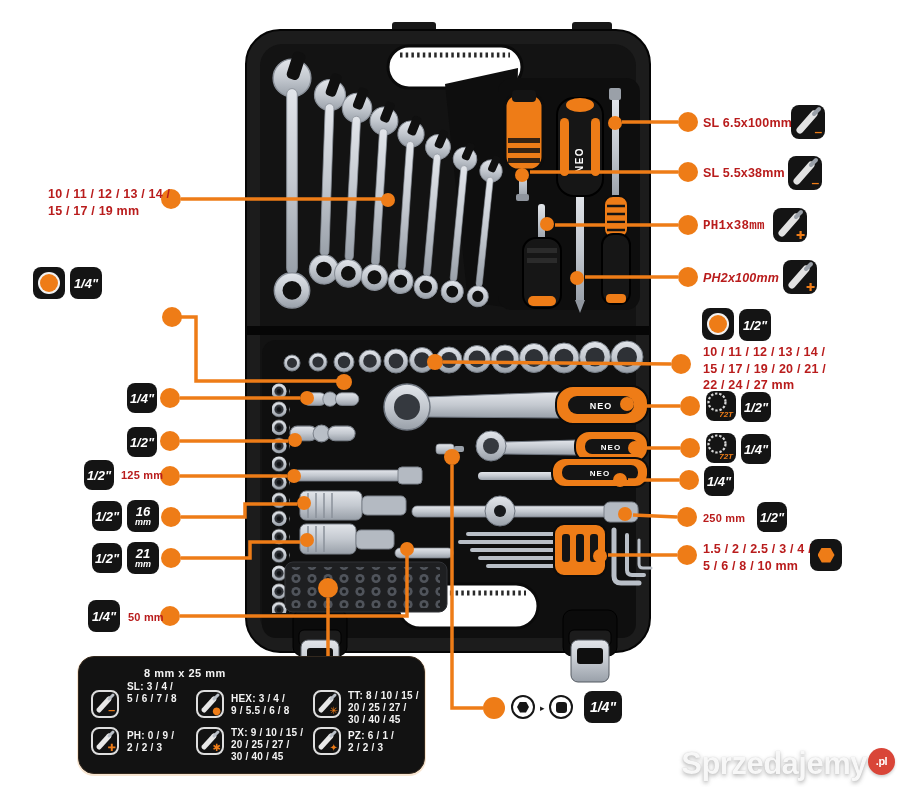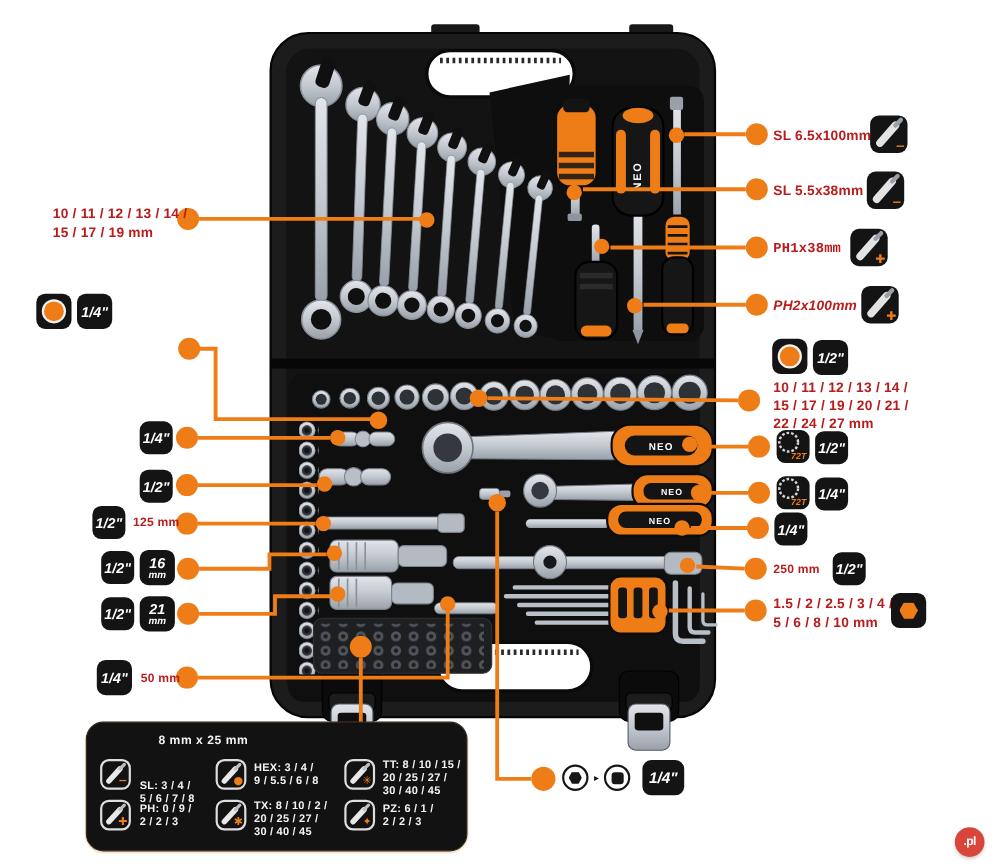--- a/index.html
+++ b/index.html
@@ -448,21 +448,21 @@
 <div class="panel">
   <div class="hdr">8 mm x 25 mm</div>
 
   <span class="pic" style="left:12px;top:33px;">
     <svg width="24" height="24">
           <line x1="6" y1="18" x2="16" y2="7" stroke="#e8e8e8" stroke-width="5" stroke-linecap="round"></line>
           <line x1="16" y1="7" x2="20" y2="3" stroke="#b9bfc7" stroke-width="3" stroke-linecap="round"></line>
         </svg>
     <span class="sym">−</span>
   </span>
-  <div class="ptxt" style="left:48px;top:52px;">
+  <div class="ptxt" style="left:48px;top:24px;">
     <span class="ln">SL: 3 / 4 /</span>
         <span class="ln">5 / 6 / 7 / 8</span>
   </div>
 
   <span class="pic" style="left:12px;top:70px;">
     <svg width="24" height="24">
           <line x1="6" y1="18" x2="16" y2="7" stroke="#e8e8e8" stroke-width="5" stroke-linecap="round"></line>
           <line x1="16" y1="7" x2="20" y2="3" stroke="#b9bfc7" stroke-width="3" stroke-linecap="round"></line>
         </svg>
     <span class="sym">✚</span>
@@ -485,21 +485,21 @@
   </div>
 
   <span class="pic" style="left:117px;top:70px;">
     <svg width="24" height="24">
           <line x1="6" y1="18" x2="16" y2="7" stroke="#e8e8e8" stroke-width="5" stroke-linecap="round"></line>
           <line x1="16" y1="7" x2="20" y2="3" stroke="#b9bfc7" stroke-width="3" stroke-linecap="round"></line>
         </svg>
     <span class="sym">✱</span>
   </span>
   <div class="ptxt" style="left:152px;top:70px;">
-    <span class="ln">TX: 8 / 10 / 2 /</span>
+    <span class="ln">TX: 9 / 10 / 15 /</span>
         <span class="ln">20 / 25 / 27 /</span>
         <span class="ln">30 / 40 / 45</span>
   </div>
 
   <span class="pic" style="left:234px;top:33px;">
     <svg width="24" height="24">
           <line x1="6" y1="18" x2="16" y2="7" stroke="#e8e8e8" stroke-width="5" stroke-linecap="round"></line>
           <line x1="16" y1="7" x2="20" y2="3" stroke="#b9bfc7" stroke-width="3" stroke-linecap="round"></line>
         </svg>
     <span class="sym">✳</span>
@@ -517,16 +517,17 @@
         </svg>
     <span class="sym">✦</span>
   </span>
   <div class="ptxt" style="left:269px;top:73px;">
     <span class="ln">PZ: 6 / 1 /</span>
         <span class="ln">2 / 2 / 3</span>
   </div>
 </div>
 
 <div class="watermark">
+  <span>Sprzedajemy</span>
   <span class="wm-badge">.pl</span>
 </div>
 
 </div>
 
 </body></html>

